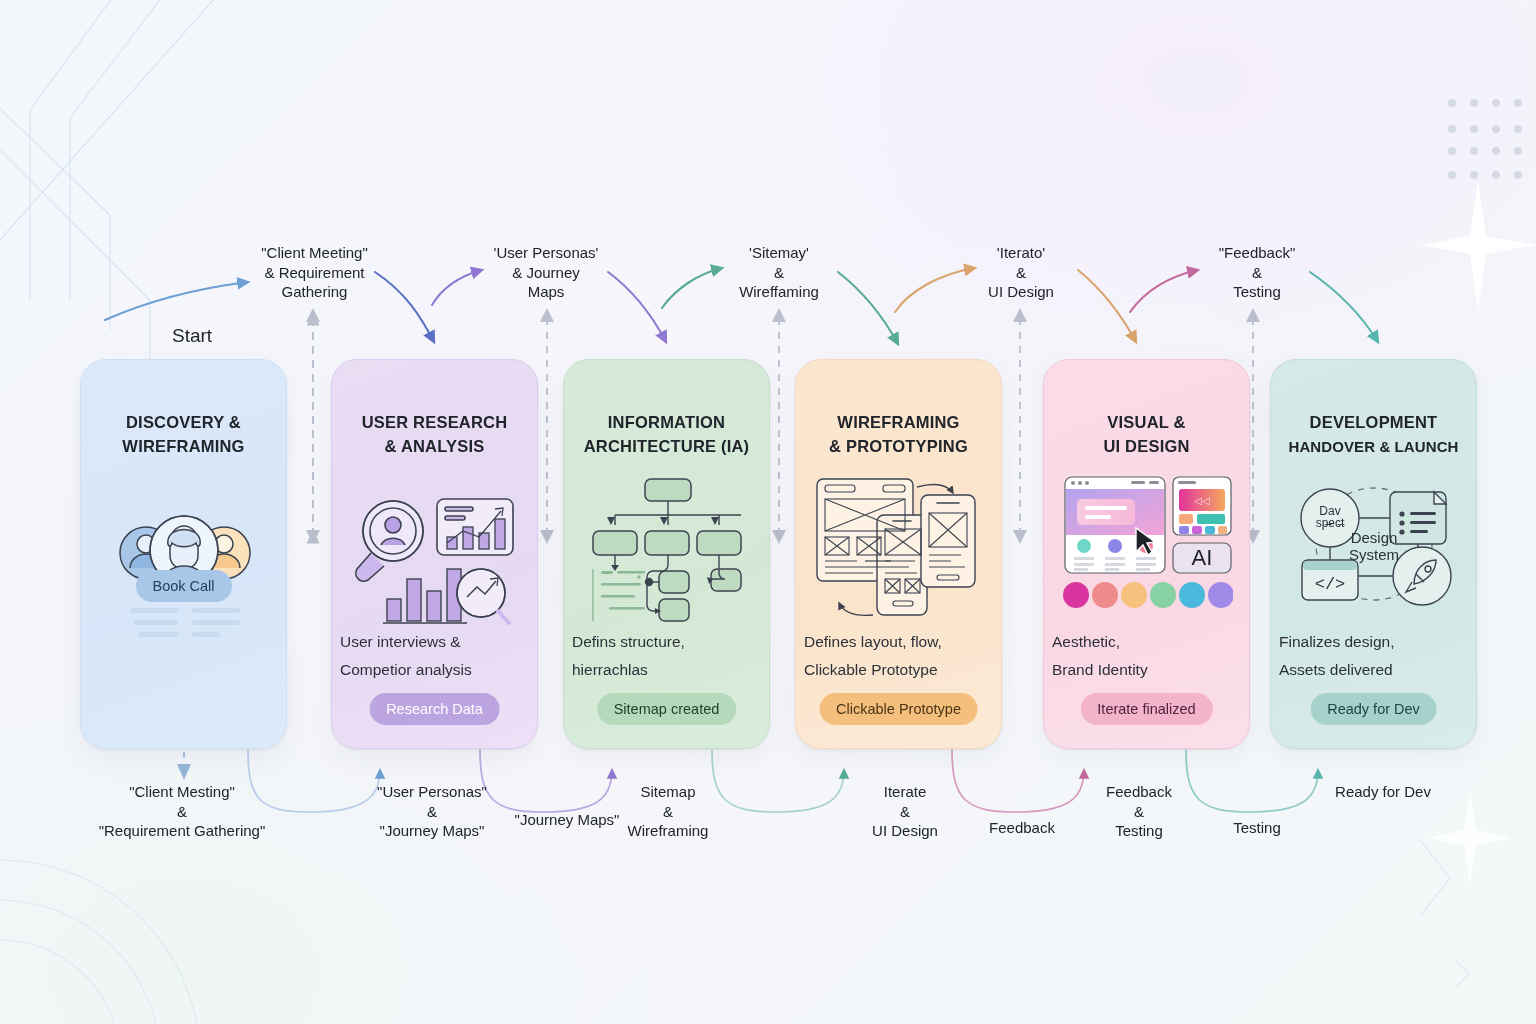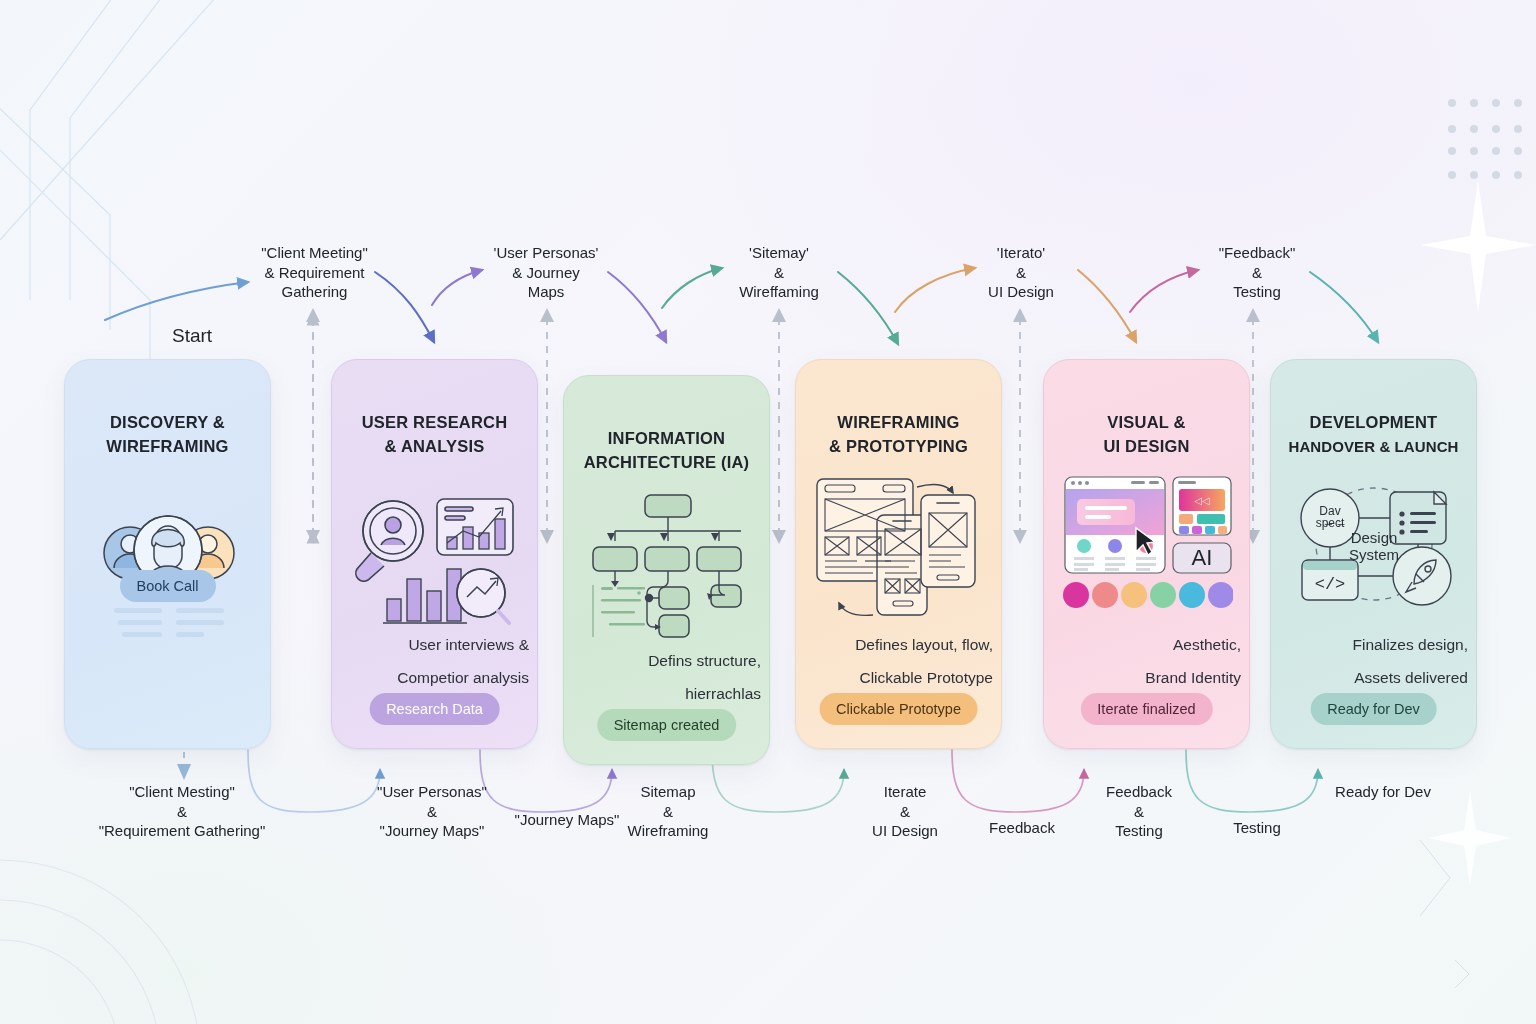--- a/index.html
+++ b/index.html
@@ -26,35 +26,35 @@
     padding:26px 13px 0 13px;
   }
   .card .title{
     font-size:16.5px;font-weight:700;letter-spacing:.2px;color:#20242b;
     text-align:center;line-height:24px;white-space:pre-line;
   }
   .card .sub1{font-size:15px;font-weight:700;letter-spacing:.1px;}
   .art{flex:0 0 auto;margin-top:16px;height:150px;display:flex;align-items:center;justify-content:center;}
   .desc{
     position:absolute;left:8px;right:8px;top:268px;
-    text-align:right;font-size:15.5px;line-height:33px;color:#2c3038;white-space:pre-line;
+    text-align:left;font-size:15.5px;line-height:28px;color:#2c3038;white-space:pre-line;
   }
   .pill{
     position:absolute;left:50%;transform:translateX(-50%);top:333px;
     border-radius:18px;padding:8px 17px;font-size:14.5px;color:#232730;
     white-space:nowrap;
   }
   .pill.cta{top:200px;margin-top:10px;}
 
   
-  #card0{left:64px;background:linear-gradient(160deg,#dce8f8 0%,#d7e6f8 60%,#dcebf9 100%);border-color:#cfe0f3;gap:24px;}
+  #card0{left:80px;background:linear-gradient(160deg,#dce8f8 0%,#d7e6f8 60%,#dcebf9 100%);border-color:#cfe0f3;gap:24px;}
   #card0 .pill{background:#a8c6e8;color:#24405f;}
   #card1{left:331px;background:linear-gradient(160deg,#e9ddf4 0%,#e6daf3 60%,#ecdff6 100%);border-color:#dccbee;gap:14px;}
   #card1 .pill{background:#bca4e0;color:#ffffff;}
-  #card2{left:563px;background:linear-gradient(160deg,#d7ead9 0%,#d4e8d6 60%,#daeddc 100%);border-color:#c6dfc9;margin-top:16px;}
+  #card2{left:563px;background:linear-gradient(160deg,#d7ead9 0%,#d4e8d6 60%,#daeddc 100%);border-color:#c6dfc9;}
   #card2 .pill{background:#b5d9bb;color:#24402b;}
   #card3{left:795px;background:linear-gradient(160deg,#fbe6cf 0%,#fae4cc 60%,#fcead6 100%);border-color:#f3d9bd;}
   #card3 .pill{background:#f4bf7c;color:#4a3413;}
   #card4{left:1036px;background:linear-gradient(160deg,#fadbe6 0%,#f9d8e4 60%,#fbdfe9 100%);border-color:#f2c8d9;margin-left:7px;}
   #card4 .pill{background:#f3b4cb;color:#50243a;}
   #card5{left:1270px;background:linear-gradient(160deg,#d5e9e6 0%,#d2e8e5 60%,#d8ecea 100%);border-color:#c4ded9;}
   #card5 .pill{background:#a7d2cc;color:#1f4440;}
 
   
   .lab{

